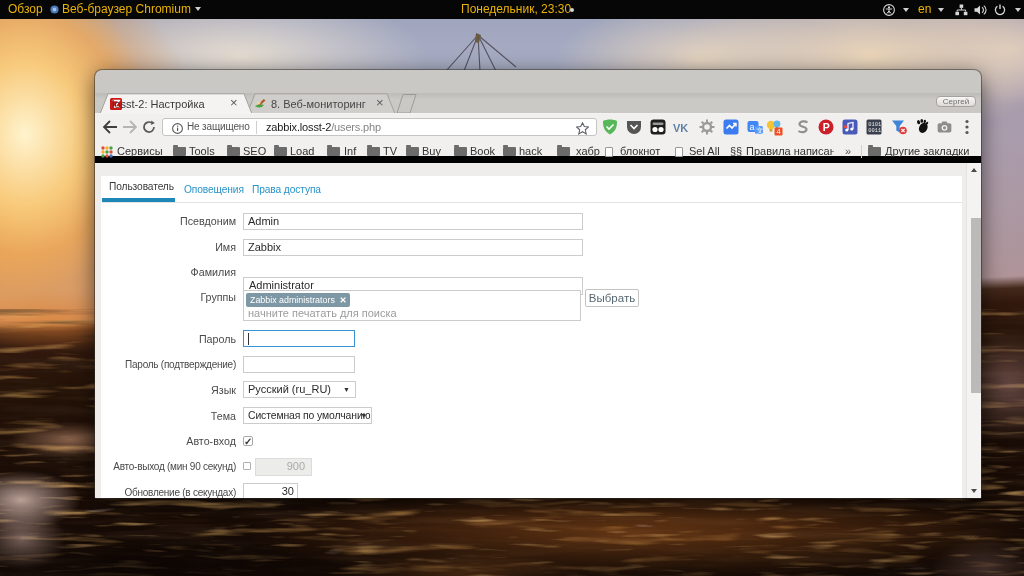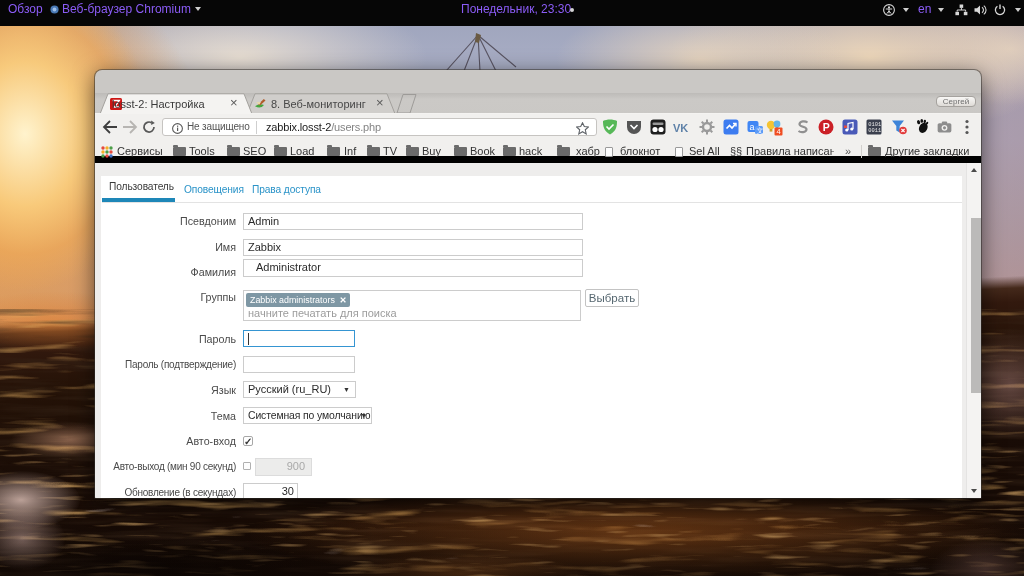--- a/index.html
+++ b/index.html
@@ -13,21 +13,21 @@
  radial-gradient(ellipse 130px 52px at 18px 20px, rgba(205,190,175,.95), rgba(205,190,175,0) 80%),
  radial-gradient(ellipse 260px 90px at 240px 38px, rgba(233,223,210,.95), rgba(233,223,210,0) 72%),
  radial-gradient(ellipse 200px 80px at 700px 40px, rgba(236,216,190,.85), rgba(236,216,190,0) 72%), radial-gradient(ellipse 280px 110px at 870px 38px, rgba(240,217,186,.95), rgba(240,217,186,0) 72%),
  radial-gradient(ellipse 170px 80px at 1010px 30px, rgba(222,205,190,.9), rgba(222,205,190,0) 70%),
  linear-gradient(90deg, rgba(228,160,80,.35) 0, rgba(228,160,80,.15) 110px, rgba(228,160,80,0) 280px, rgba(170,140,140,0) 680px, rgba(165,135,135,.28) 880px, rgba(160,130,140,.42) 1024px),
  linear-gradient(180deg,#9fa5bd 0,#a8adc4 45px,#b1aec3 120px,#b4a5ad 210px,#bb9f9e 270px,#b4928d 300px,#6d4a3c 320px,#3c241a 345px,#2b170f 410px,#1e110a 470px,#150c07 557px)}
 #sea{position:absolute;left:-24px;top:280px;width:1072px;height:340px;transform:rotate(-2.6deg);
 background:linear-gradient(180deg, rgba(70,40,24,0) 0, rgba(62,35,20,.95) 12px, #32190e 26px, #241207 70px, #190c06 160px, #120803 340px)}
 .glow{position:absolute;border-radius:50%}
 
-#topbar{position:absolute;left:0;top:0;width:1024px;height:26px;background:#060606;color:#8b5cf6;font-size:12px}
+#topbar{position:absolute;left:0;top:0;width:1024px;height:19px;background:#060606;color:#eab308;font-size:12px}
 #topbar .it{position:absolute;top:0;line-height:19px;white-space:nowrap}
 .carat{display:inline-block;width:0;height:0;border-left:3.5px solid transparent;border-right:3.5px solid transparent;border-top:4px solid #cfcfcf;vertical-align:2px;margin-left:4px}
 
 #win{position:absolute;left:95px;top:70px;width:886px;height:428px;border-radius:7px 7px 1px 1px;
 box-shadow:0 5px 22px rgba(0,0,0,.6), 0 0 0 1px rgba(70,65,60,.55);overflow:hidden;background:#cac8c5}
 #titlebar{position:absolute;left:0;top:0;width:886px;height:23px;border-radius:7px 7px 0 0;
 background:linear-gradient(#faf9f8,#edebe9 80%,#e6e4e1);border-bottom:1px solid #c2bfbb;
 font-size:10.9px;letter-spacing:-0.05px;font-weight:bold;color:#3c3c3c;text-align:center;line-height:23px}
 #tabstrip{position:absolute;left:0;top:23px;width:886px;height:21px;background:linear-gradient(#bdbbb8,#cbc9c6 30%,#cac8c5)}
 .tabtxt{position:absolute;font-size:11px;white-space:nowrap;overflow:hidden;top:4px;line-height:14px}
@@ -333,21 +333,21 @@
     <div class="zlabel" style="top:128px">Группы</div>
     <div class="zlabel" style="top:170px">Пароль</div>
     <div class="zlabel" style="top:195px;font-size:10px;letter-spacing:-0.25px">Пароль (подтверждение)</div>
     <div class="zlabel" style="top:220.5px">Язык</div>
     <div class="zlabel" style="top:246.5px">Тема</div>
     <div class="zlabel" style="top:271.5px">Авто-вход</div>
     <div class="zlabel" style="top:297px;font-size:10px;letter-spacing:-0.25px">Авто-выход (мин 90 секунд)</div>
     <div class="zlabel" style="top:322.5px;font-size:10px;letter-spacing:-0.25px">Обновление (в секундах)</div>
     <div class="zin" style="left:148px;top:50px;width:340px;height:17px;padding-left:4px">Admin</div>
     <div class="zin" style="left:148px;top:76px;width:340px;height:17px;padding-left:4px">Zabbix</div>
-    <div class="zin" style="left:148px;top:96px;width:340px;height:18px;padding-left:12px">Administrator</div>
+    <div class="zin" style="left:148px;top:114px;width:340px;height:18px;padding-left:5px">Administrator</div>
     <div class="zin" style="left:148px;top:127px;width:338px;height:31px"></div>
     <div class="abs" style="left:151px;top:129.5px;width:104px;height:14px;background:#7e97a4;border-radius:2px;color:#fff;font-size:8.9px;line-height:14px;padding-left:4px">Zabbix administrators<b class="abs" style="right:3.5px;top:0.5px;font-size:8.5px">✕</b></div>
     <div class="abs" style="left:153px;top:144px;font-size:11px;color:#9c9c9c">начните печатать для поиска</div>
     <div class="abs" style="left:490px;top:126px;width:54px;height:18px;border:1px solid #c3c3c3;border-radius:2px;background:#fff;font-size:11.5px;color:#566770;text-align:center;line-height:16px">Выбрать</div>
     <div class="zin" style="left:148px;top:167px;width:112px;height:17px;border-color:#3595d2">
         <span class="abs" style="left:4px;top:2px;width:1px;height:12px;background:#333"></span>
       </div>
     <div class="zin" style="left:148px;top:193px;width:112px;height:17px"></div>
     <div class="zin" style="left:148px;top:218px;width:113px;height:17px;padding-left:4px">Русский (ru_RU)<span class="abs" style="right:5px;top:0;font-size:7px;color:#333">▼</span></div>
     <div class="zin" style="left:148px;top:244px;width:129px;height:17px;padding-left:4px;font-size:10.4px;letter-spacing:-0.1px">Системная по умолчанию<span class="abs" style="right:4px;top:0;font-size:7px;color:#333">▼</span></div>

